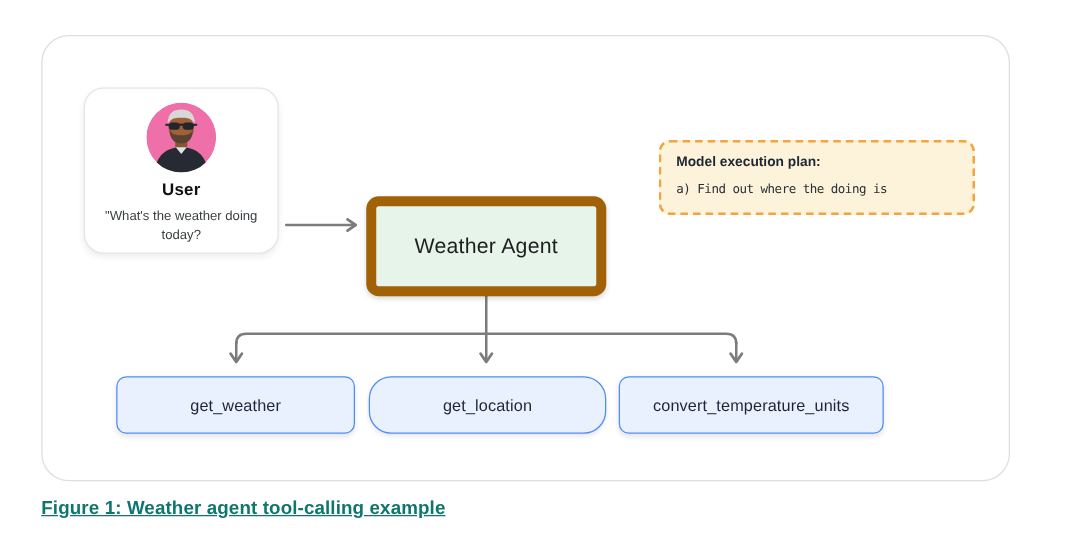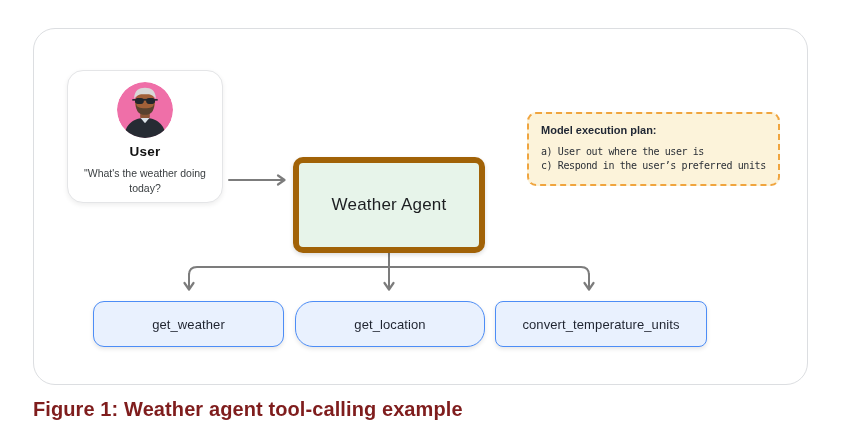--- a/index.html
+++ b/index.html
@@ -28,22 +28,22 @@
   }
   .avatar{width:56px;height:56px;margin-top:11px;}
   .user-name{font-size:13.5px;font-weight:700;color:#111;margin-top:6px;letter-spacing:.2px;}
   .user-quote{
     font-size:10.5px;color:#3c4043;text-align:center;line-height:1.4;
     margin-top:7px;padding:0 10px;
   }
 
   
   .agent-box{
-    position:absolute;left:293px;top:157px;width:192px;height:96px;
-    background:#e7f4ea;border:6px solid #a16207;border-radius:10px;
+    position:absolute;left:293px;top:157px;width:192px;height:80px;
+    background:#e7f4ea;border:8px solid #a16207;border-radius:10px;
     box-shadow:0 2px 4px rgba(0,0,0,0.14);box-sizing:border-box;
     display:flex;align-items:center;justify-content:center;z-index:2;
   }
   .agent-label{font-size:17px;font-weight:500;color:#1c1e21;letter-spacing:.2px;}
 
   
   .plan-box{
     position:absolute;left:527px;top:112px;width:253px;
     background:#fcf3da;border:2px dashed #f0a53f;border-radius:9px;
     box-sizing:border-box;padding:10px 11px 11px 12px;z-index:2;
@@ -55,28 +55,28 @@
   }
 
   
   .tool-box{
     position:absolute;top:301px;height:46px;
     background:#e9f1fe;border:1.5px solid #4d8df6;border-radius:8px;
     box-shadow:0 2px 4px rgba(0,0,0,0.10);box-sizing:border-box;
     display:flex;align-items:center;justify-content:center;z-index:2;
   }
   .tool-box .tool-label{font-size:13px;font-weight:500;color:#1f2430;letter-spacing:.1px;}
-  .tool-1{left:93px;width:191px;border-radius:11px;}
+  .tool-1{left:93px;width:191px;}
   .tool-2{left:295px;width:190px;border-radius:18px;}
   .tool-3{left:495px;width:212px;}
 
   
   .caption{
-    position:absolute;left:33px;top:398px;font-size:20px;font-weight:700;
-    color:#7f1d1d;letter-spacing:.1px;
+    position:absolute;left:33px;top:398px;font-size:15px;font-weight:700;
+    color:#0f766e;letter-spacing:.1px;text-decoration:underline;
   }
 </style>
 </head>
 <body>
 
 <div class="canvas">
 
   <div class="frame"></div>
 
   <svg class="arrows" viewBox="0 0 775 357">
@@ -122,22 +122,21 @@
     <div class="user-name">User</div>
     <div class="user-quote">"What's the weather doing today?</div>
   </div>
 
   <div class="agent-box">
     <span class="agent-label">Weather Agent</span>
   </div>
 
   <div class="plan-box">
     <div class="plan-title">Model execution plan:</div>
-    <div class="plan-step">a) User out where the user is</div>
-    <div class="plan-step">c) Respond in the user’s preferred units</div>
+    <div class="plan-step">a) Find out where the doing is</div>
   </div>
 
   <div class="tool-box tool-1">
     <span class="tool-label">get_weather</span>
   </div>
   <div class="tool-box tool-2">
     <span class="tool-label">get_location</span>
   </div>
   <div class="tool-box tool-3">
     <span class="tool-label">convert_temperature_units</span>

